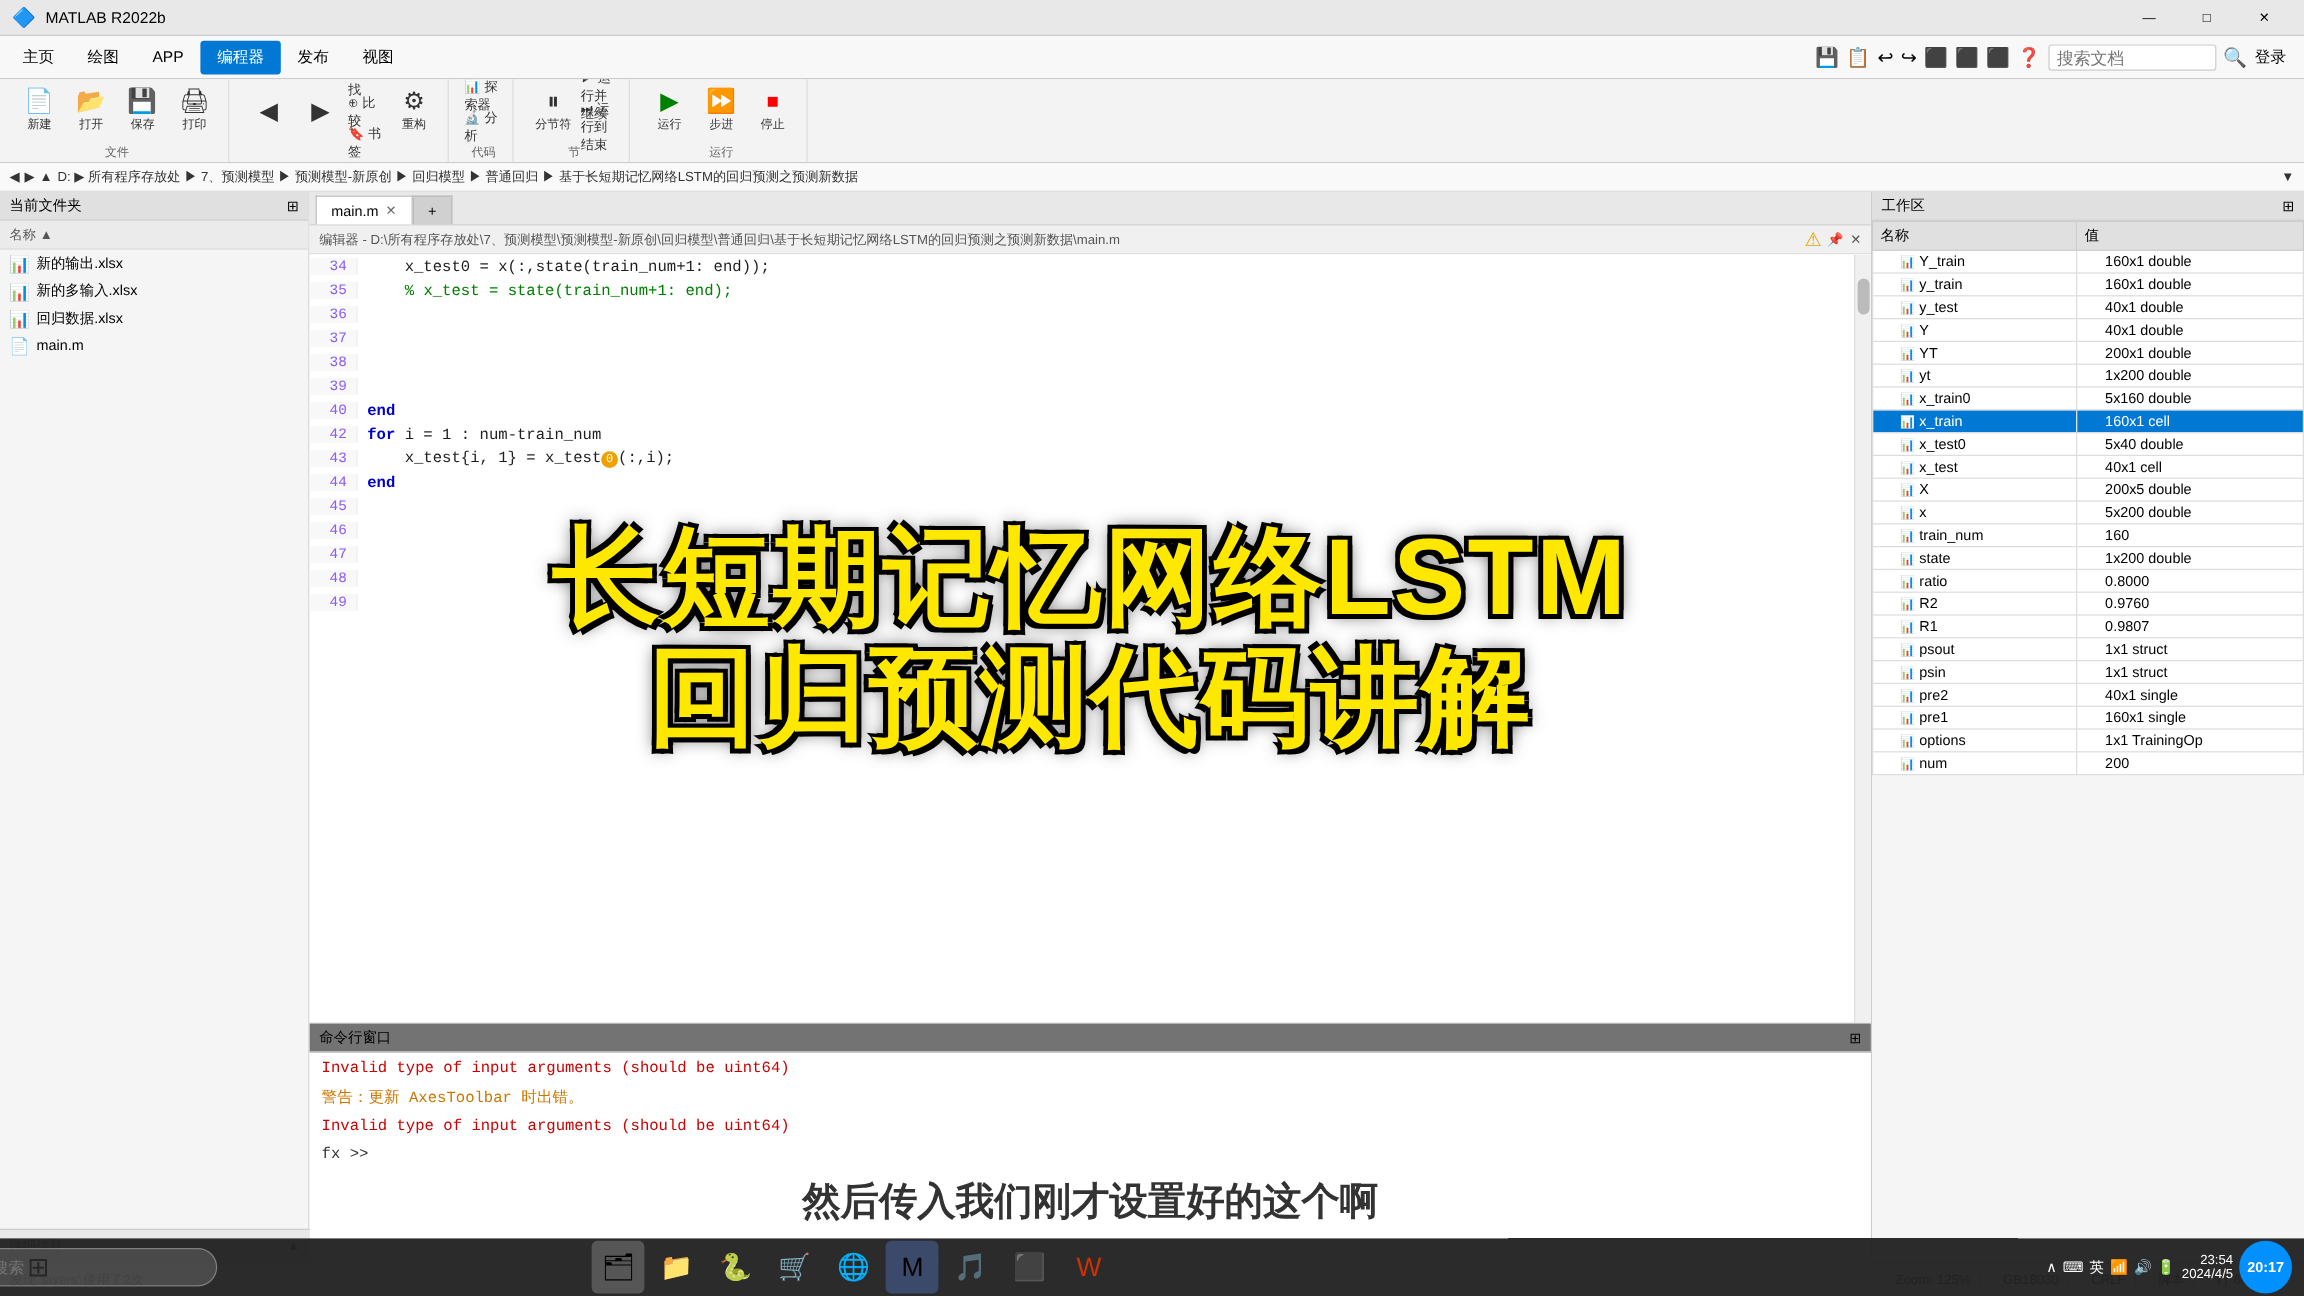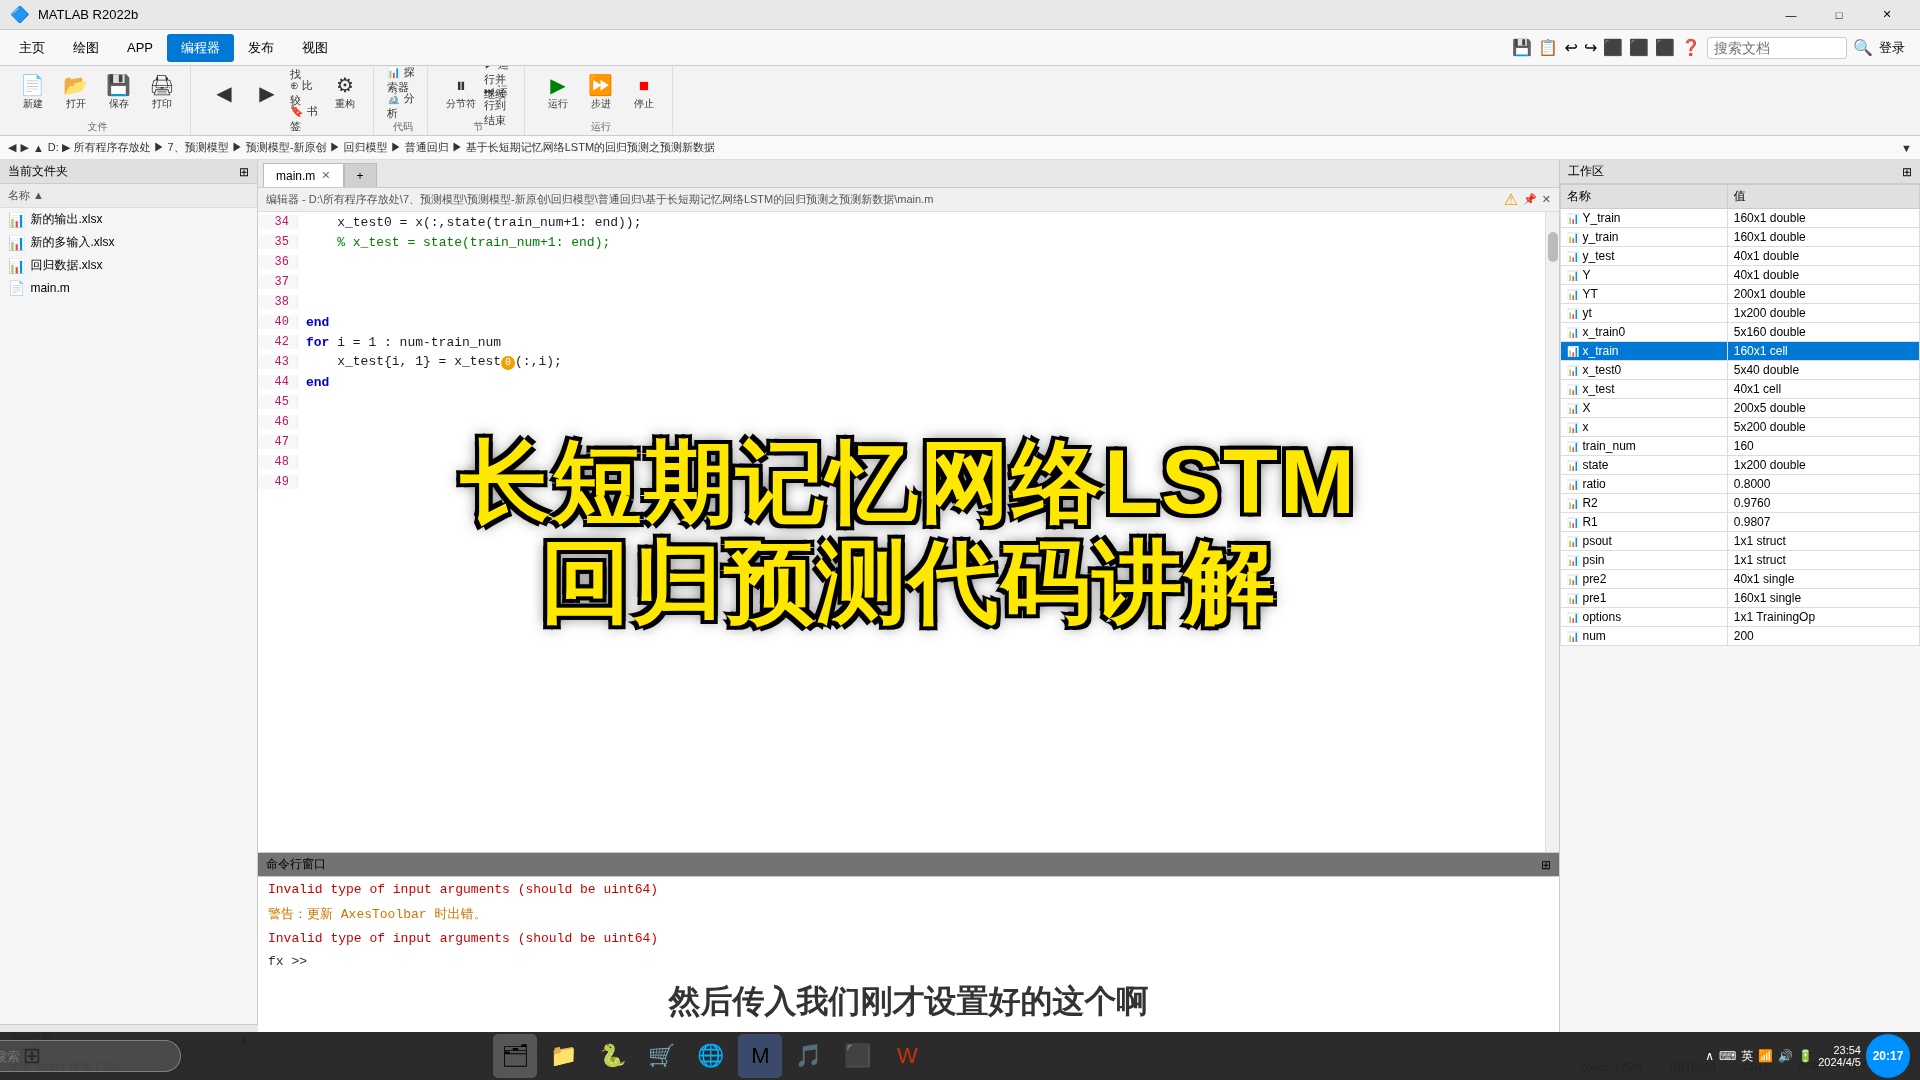--- a/index.html
+++ b/index.html
@@ -181,21 +181,21 @@
     }
     .code-line {
       display: flex;
       height: 20px;
       align-items: center;
     }
     .line-num {
       width: 40px;
       text-align: right;
       padding-right: 8px;
-      color: #be185d;
+      color: #8b5cf6;
       font-size: 12px;
       background: #f8f8f8;
       border-right: 1px solid #eee;
       flex-shrink: 0;
     }
     .line-content {
       padding-left: 8px;
       color: #1e1e1e;
       white-space: pre;
     }
@@ -292,21 +292,21 @@
     .ws-table th {
       background: #e0e0e0;
       border: 1px solid #ccc;
       padding: 3px 6px;
       text-align: left;
       font-weight: normal;
       font-family: Liberation Serif, serif;
     }
     .ws-table td {
       border: 1px solid #ddd;
-      padding: 2px 6px;
+      padding: 2px 23px;
       background: white;
     }
     .ws-table tr.selected td { background: #0078d4; color: white; }
     .ws-icon { font-size: 10px; margin-right: 3px; }
 
     
     #statusbar {
       height: 28px;
       background: #f0f0f0;
       border-top: 1px solid #ccc;
@@ -587,20 +587,24 @@
         </div>
         <div class="code-line">
           <span class="line-num">37</span>
           <span class="line-content"></span>
         </div>
         <div class="code-line">
           <span class="line-num">38</span>
           <span class="line-content"></span>
         </div>
         <div class="code-line">
+          <span class="line-num">39</span>
+          <span class="line-content"></span>
+        </div>
+        <div class="code-line">
           <span class="line-num">40</span>
           <span class="line-content"><span class="kw">end</span></span>
         </div>
         <div class="code-line">
           <span class="line-num">42</span>
           <span class="line-content"><span class="kw">for</span> i = 1 : num-train_num</span>
         </div>
         <div class="code-line">
           <span class="line-num">43</span>
           <span class="line-content">    x_test{i, 1} = x_test<span style="background:#f0a000;color:white;border-radius:50%;width:14px;height:14px;display:inline-flex;align-items:center;justify-content:center;font-size:10px;">0</span>(:,i);</span>

